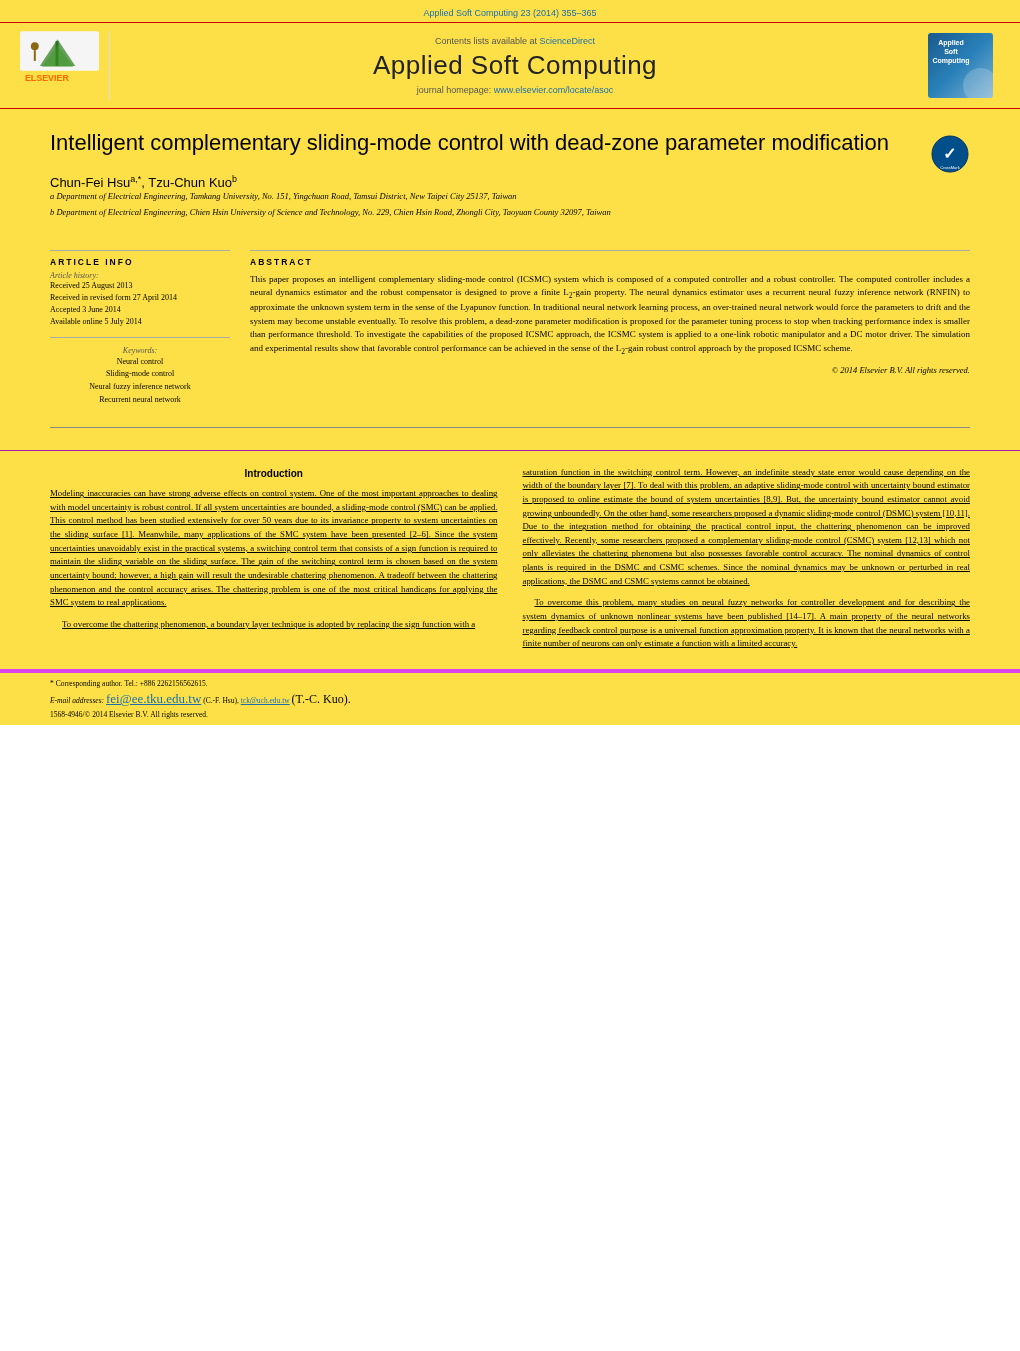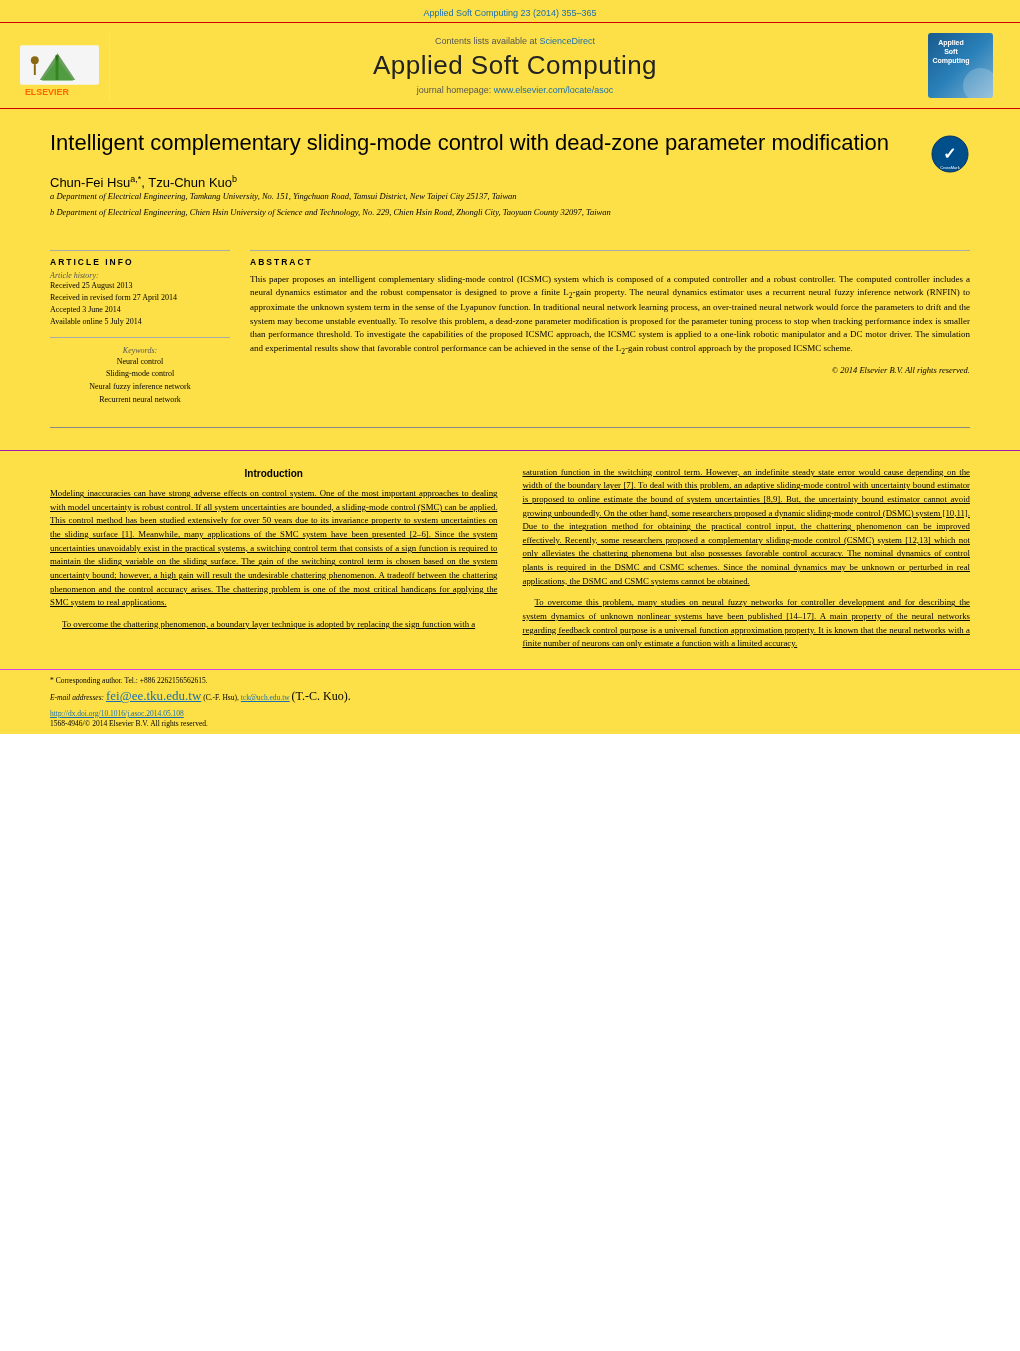--- a/index.html
+++ b/index.html
@@ -32,21 +32,21 @@
       align-items: stretch;
       padding: 8px 20px;
       border-top: 1px solid #c00;
       border-bottom: 1px solid #c00;
       position: relative;
     }
 
     .header-logo-left {
       width: 90px;
       display: flex;
-      align-items: flex-end;
+      align-items: flex-start;
       justify-content: center;
       border-right: 1px solid #ddd;
       padding-right: 10px;
     }
 
     .header-center {
       flex: 1;
       display: flex;
       flex-direction: column;
       align-items: center;
@@ -304,21 +304,21 @@
       text-decoration: underline;
     }
 
     .paragraph-indent {
       text-indent: 12px;
     }
 
     
     .footnote-area {
       padding: 5px 50px;
-      border-top: 1px solid #d946ef;
+      border-top: 4px solid #d946ef;
       margin-top: 10px;
     }
 
     .footnote-text {
       font-size: 7.5px;
       color: #000;
       line-height: 1.5;
     }
 
     .doi-line {
@@ -469,19 +469,16 @@
 
   <div class="footnote-area">
     <div class="footnote-text">* Corresponding author. Tel.: +886 2262156562615.</div>
     <div class="footnote-text">
       <em>E-mail addresses:</em>
       <a href="#" style="color:#1a6faf; font-size:13px;">fei@ee.tku.edu.tw</a>
       <span style="font-size:7.5px;"> (C.-F. Hsu), </span>
       <a href="#" style="color:#1a6faf; font-size:7.5px;">tck@uch.edu.tw</a>
       <span style="font-size:12px;"> (T.-C. Kuo).</span>
     </div>
-    <div class="doi-line">
-      <a href="#" style="color:#1a6faf; font-size:7.5px;">http://dx.doi.org/10.1016/j.asoc.2014.05.108</a>
-    </div>
     <div class="footnote-text">1568-4946/© 2014 Elsevier B.V. All rights reserved.</div>
   </div>
 
 </div>
 
 </body></html>

